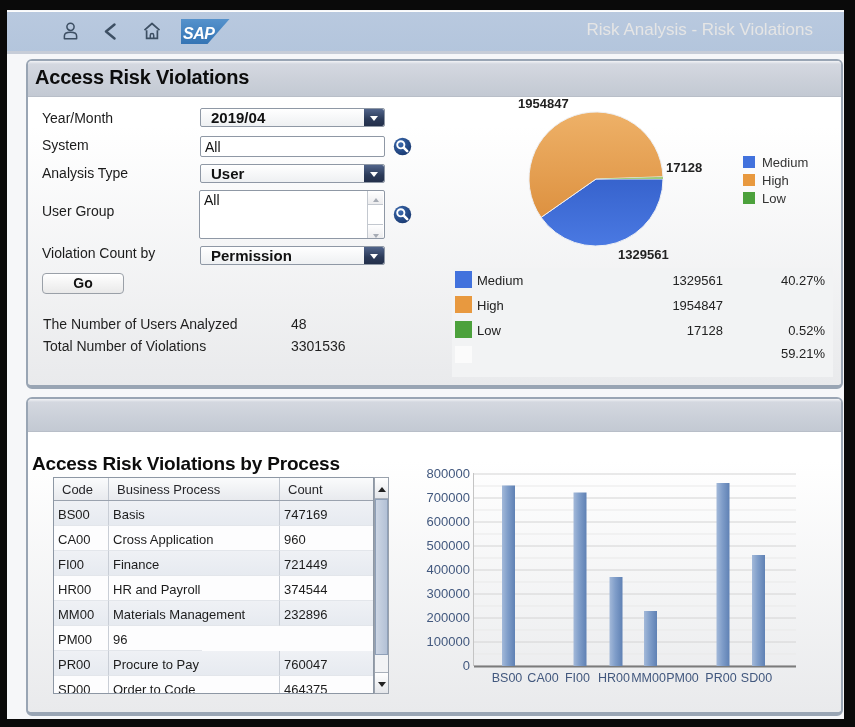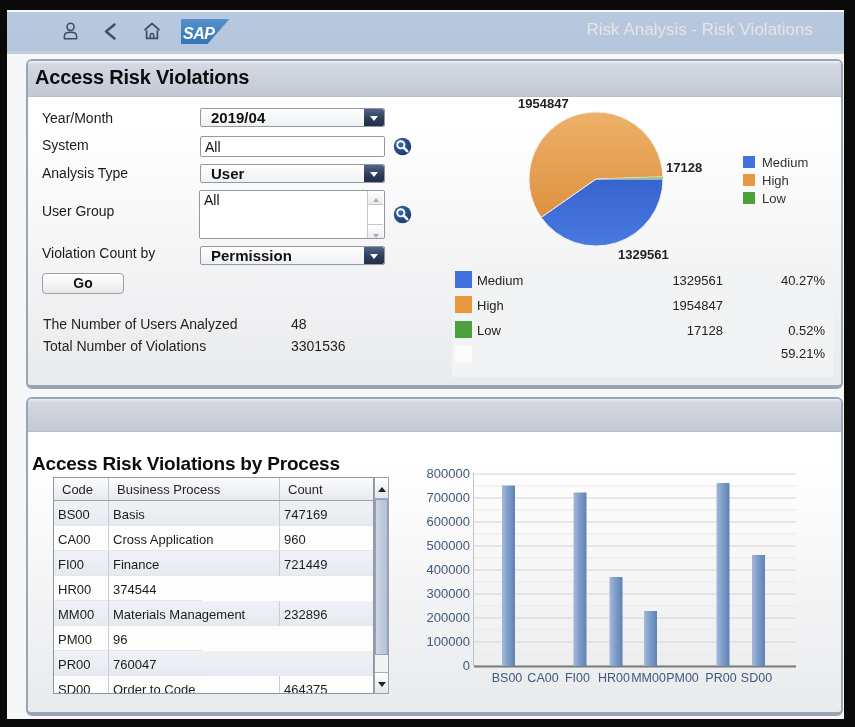--- a/index.html
+++ b/index.html
@@ -231,33 +231,35 @@
         <div class="c2">Cross Application</div>
         <div class="c3">960</div>
       </div>
     <div class="trow odd" style="top:73px;">
         <div class="c1">FI00</div>
         <div class="c2">Finance</div>
         <div class="c3">721449</div>
       </div>
     <div class="trow even" style="top:98px;">
         <div class="c1">HR00</div>
+        <div class="c2">HR and Payroll</div>
         <div class="c3">374544</div>
       </div>
     <div class="trow odd" style="top:123px;">
         <div class="c1">MM00</div>
         <div class="c2">Materials Management</div>
         <div class="c3">232896</div>
       </div>
     <div class="trow even" style="top:148px;">
         <div class="c1">PM00</div>
         <div class="c3">96</div>
       </div>
     <div class="trow odd" style="top:173px;">
         <div class="c1">PR00</div>
+        <div class="c2">Procure to Pay</div>
         <div class="c3">760047</div>
       </div>
     <div class="trow even" style="top:198px;">
         <div class="c1">SD00</div>
         <div class="c2">Order to Code</div>
         <div class="c3">464375</div>
       </div>
   </div>
   <div id="sbar" class="abs">
     <div class="sbtn" style="top:0;"><span class="tri-up" style="margin-top:7px;"></span></div>

